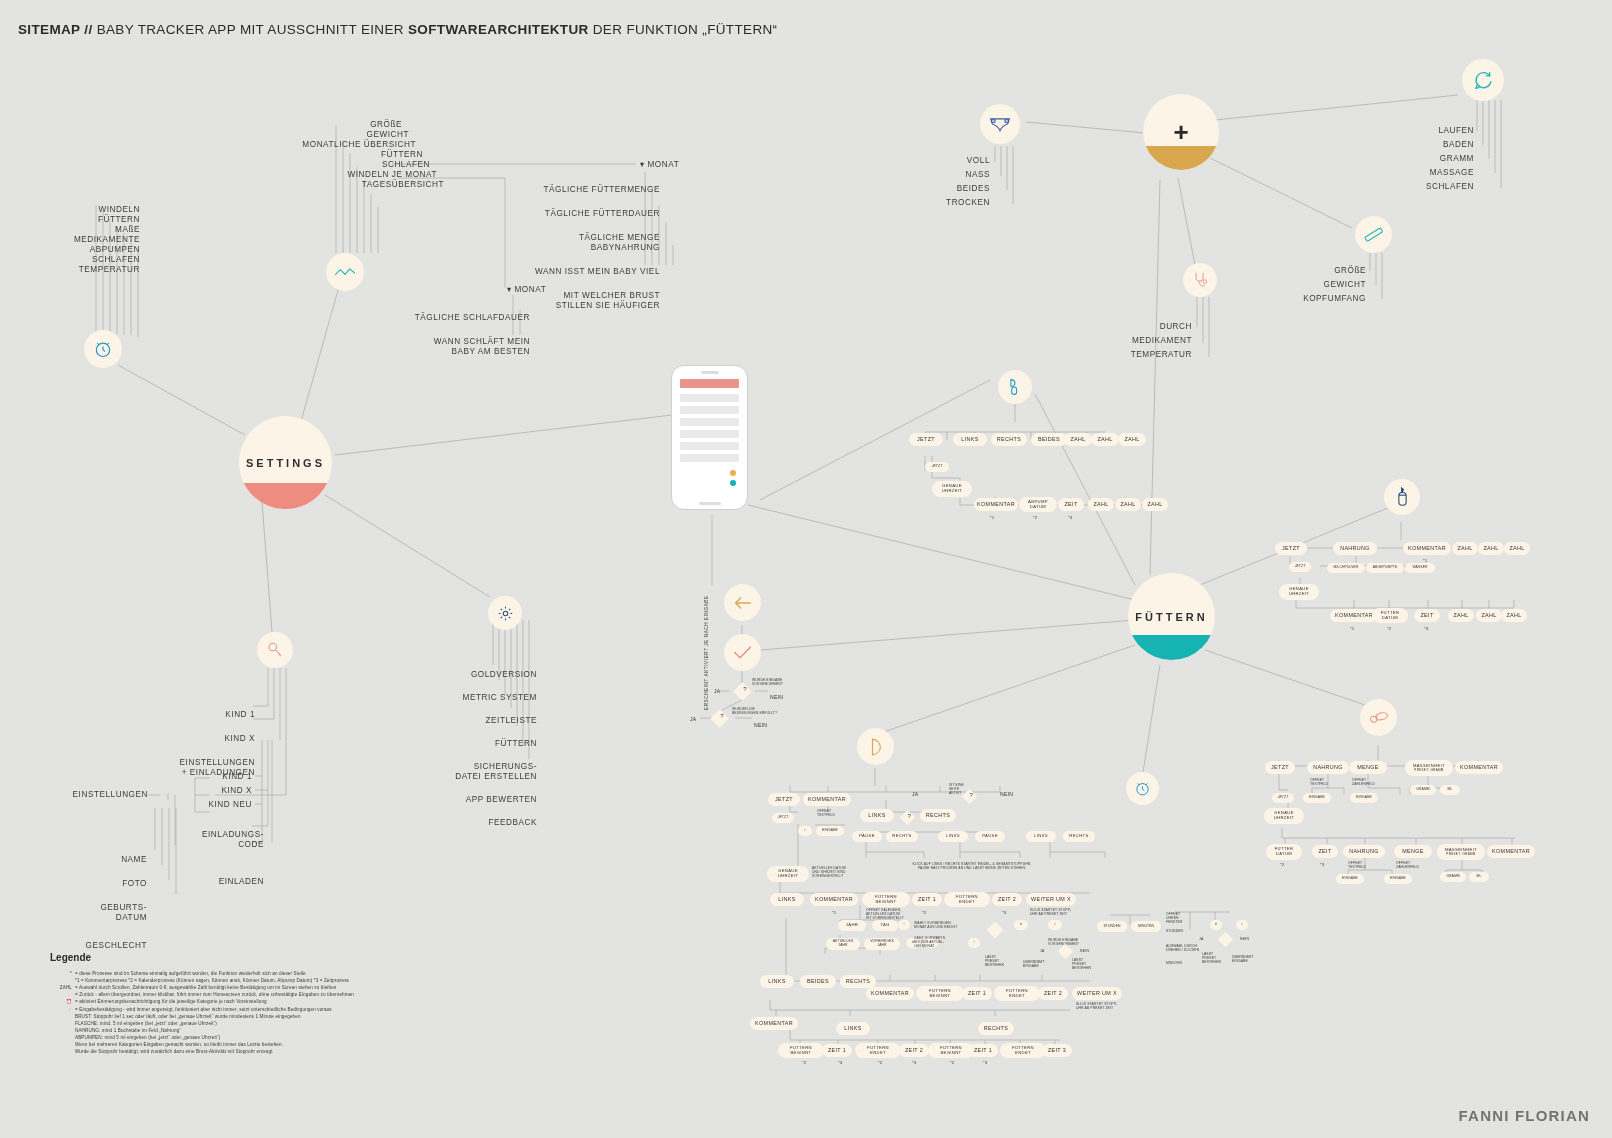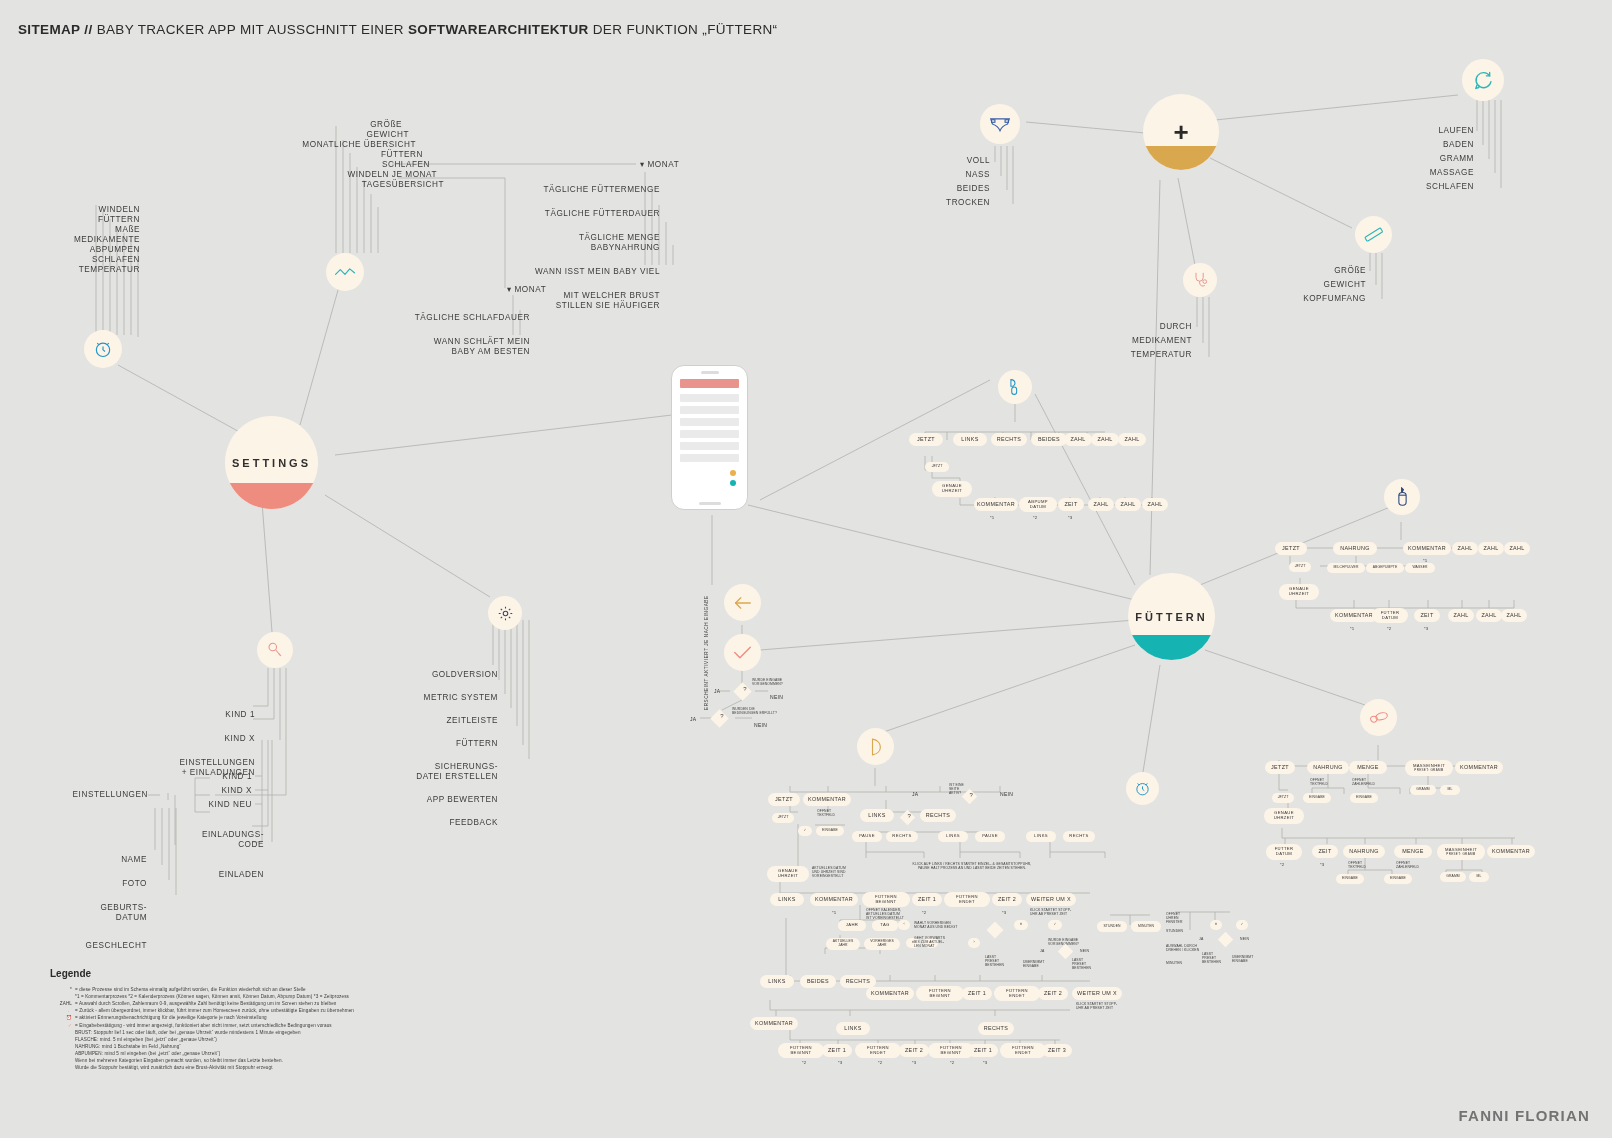--- a/index.html
+++ b/index.html
@@ -48,21 +48,21 @@
   
   .phone { position:absolute; background:#fff; border-radius:13px; border:1px solid #cfcfcd; overflow:hidden; }
   .phone .bar { height:9px; background:#e8948d; margin:13px 8px 6px; border-radius:1px;}
   .phone .row { height:8px; background:#eaeaea; margin:4px 8px; border-radius:1px;}
   .phone .dot { width:6px;height:6px;border-radius:50%; position:absolute; right:11px;}
   .phone .notch { position:absolute; top:5px; left:50%; transform:translateX(-50%); width:18px; height:3px; background:#ddd; border-radius:2px;}
   .phone .home { position:absolute; bottom:4px; left:50%; transform:translateX(-50%); width:22px; height:3px; background:#ddd; border-radius:2px;}
 
   
   .legend { position:absolute; left:50px; top:952px; width:400px; }
-  .legend h4 { font-size:10px; margin:16px 0 7px 0; font-weight:bold; color:#2b2b2b;}
+  .legend h4 { font-size:10px; margin:0 0 7px 0; font-weight:bold; color:#2b2b2b;}
   .legend .lrow { font-size:4.6px; letter-spacing:.12px; line-height:1.55; color:#3b3b3b; white-space:nowrap; }
   .legend .lkey { display:inline-block; width:22px; font-size:4.6px; text-align:right; margin-right:3px;}
   .legend .ind { padding-left:25px; }
   .vert { position:absolute; font-size:4.6px; letter-spacing:.6px; color:#3b3b3b;
           transform:rotate(-90deg); transform-origin:left top; white-space:nowrap; }
 </style>
 </head>
 <body>
 
 <div id="stage">
@@ -254,21 +254,21 @@
   </div>
 
   <div class="node" style="left:326px;top:253px;width:38px;height:38px;">
     <div class="glyph">
       <svg width="22" height="14" viewBox="0 0 28 14" fill="none" stroke="#2bb5b8" stroke-width="1.5" stroke-linecap="round" stroke-linejoin="round">
         <path d="M2 10 L8 4 L14 10 L20 3 L26 8"></path>
       </svg>
     </div>
   </div>
 
-  <div class="node" style="left:225px;top:416px;width:93px;height:93px;overflow:hidden;align-items:center;">
+  <div class="node" style="left:239px;top:416px;width:93px;height:93px;overflow:hidden;align-items:center;">
     <div class="fill" style="height:26px;background:#ef8c80;"></div>
     <span class="lbl">SETTINGS</span>
   </div>
 
   <div class="node" style="left:257px;top:632px;width:36px;height:36px;">
     <div class="glyph">
       <svg width="18" height="18" viewBox="0 0 24 24" fill="none" stroke="#e8948d" stroke-width="1.4">
         <circle cx="9" cy="8" r="5"></circle>
           <path d="M13 12 L19 19"></path>
           <path d="M17 17l3 3"></path>
@@ -463,32 +463,32 @@
 
   <div class="leaf r" style="left:168px;top:772px;width:84px;">
     <div>KIND 1</div>
     <div style="margin-top:4px">KIND X</div>
     <div style="margin-top:4px">KIND NEU</div>
   </div>
 
   <div class="leaf r" style="left:172px;top:820px;width:92px;white-space:pre-line;">
     <div>EINLADUNGS-
 CODE</div>
-    <div style="margin-top:10px">EINLADEN</div>
+    <div style="margin-top:17px">EINLADEN</div>
   </div>
 
   <div class="leaf r" style="left:50px;top:845px;width:97px;white-space:pre-line;">
     <div>NAME</div>
     <div style="margin-top:4px">FOTO</div>
     <div style="margin-top:4px">GEBURTS-
 DATUM</div>
     <div style="margin-top:8px">GESCHLECHT</div>
   </div>
 
-  <div class="leaf r" style="left:380px;top:660px;width:118px;white-space:pre-line;">
+  <div class="leaf r" style="left:419px;top:660px;width:118px;white-space:pre-line;">
     <div>GOLDVERSION</div>
     <div style="margin-top:3px">METRIC SYSTEM</div>
     <div style="margin-top:3px">ZEITLEISTE</div>
     <div style="margin-top:3px">FÜTTERN</div>
     <div style="margin-top:3px">SICHERUNGS-
 DATEI ERSTELLEN</div>
     <div style="margin-top:3px">APP BEWERTEN</div>
     <div style="margin-top:3px">FEEDBACK</div>
   </div>
 

